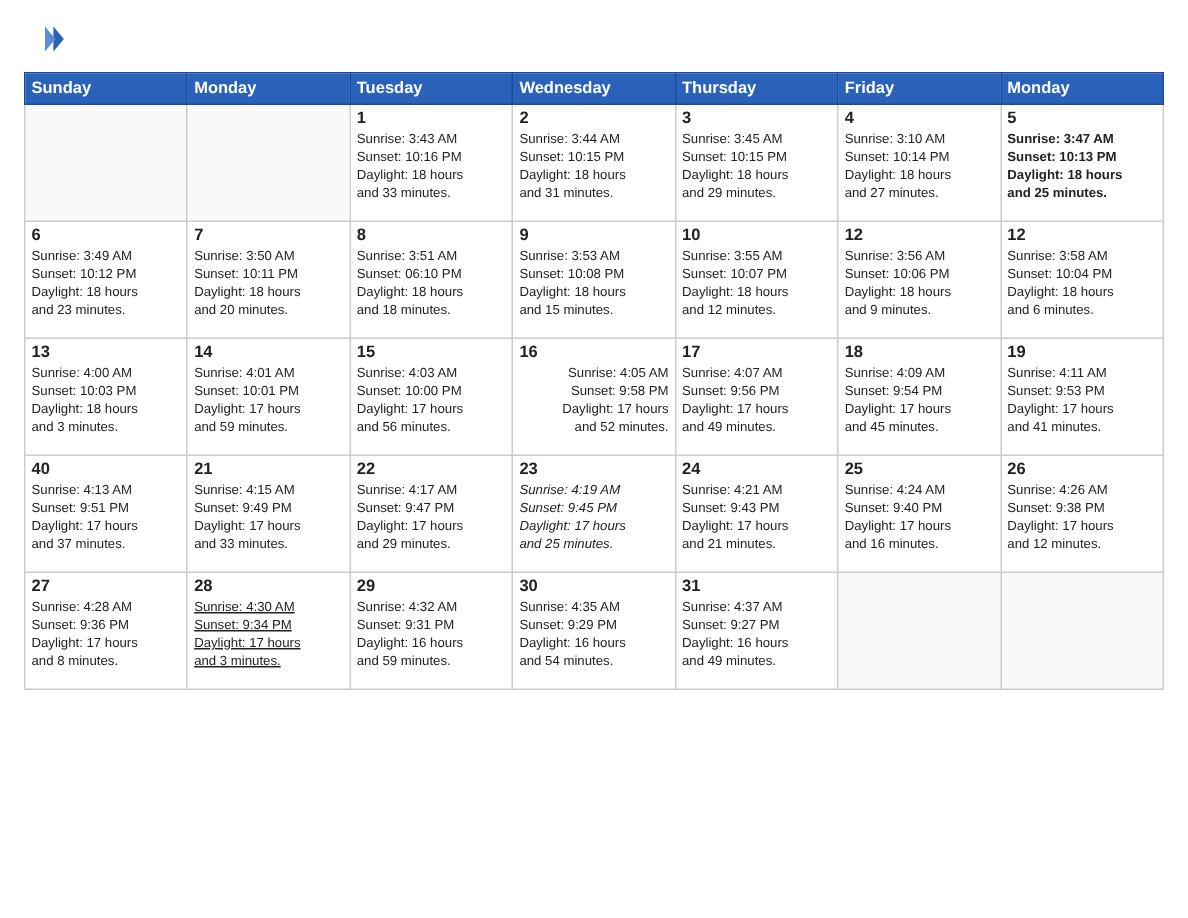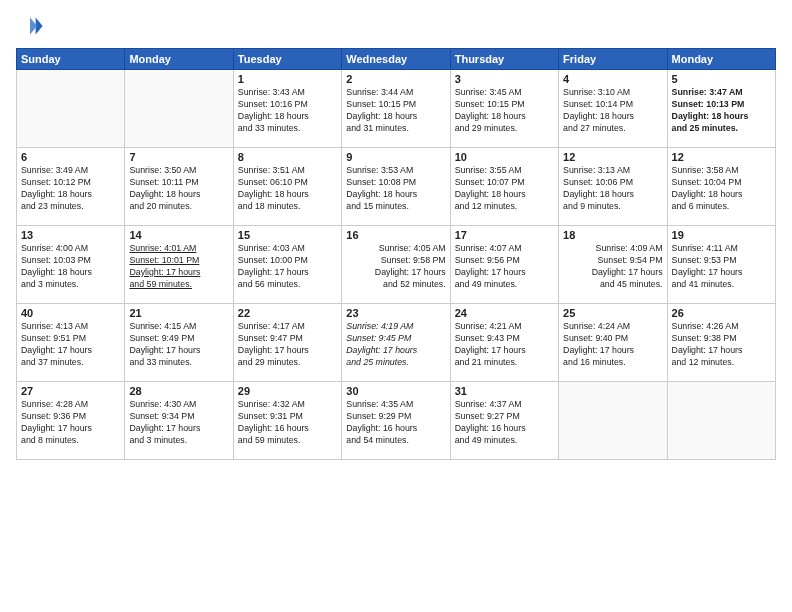--- a/index.html
+++ b/index.html
@@ -191,21 +191,21 @@
           </td>
           <td>
             <span class="day-num">10</span>
             <div class="cell-text" style="white-space: pre-line;">Sunrise: 3:55 AM
 Sunset: 10:07 PM
 Daylight: 18 hours
 and 12 minutes.</div>
           </td>
           <td>
             <span class="day-num">12</span>
-            <div class="cell-text" style="white-space: pre-line;">Sunrise: 3:13 AM
+            <div class="cell-text" style="white-space: pre-line;">Sunrise: 3:56 AM
 Sunset: 10:06 PM
 Daylight: 18 hours
 and 9 minutes.</div>
           </td>
           <td>
             <span class="day-num">12</span>
             <div class="cell-text" style="white-space: pre-line;">Sunrise: 3:58 AM
 Sunset: 10:04 PM
 Daylight: 18 hours
 and 6 minutes.</div>
@@ -214,21 +214,21 @@
         <tr>
           <td>
             <span class="day-num">13</span>
             <div class="cell-text" style="white-space: pre-line;">Sunrise: 4:00 AM
 Sunset: 10:03 PM
 Daylight: 18 hours
 and 3 minutes.</div>
           </td>
           <td>
             <span class="day-num">14</span>
-            <div class="cell-text" style="white-space: pre-line; text-decoration: underline;">Sunrise: 4:01 AM
+            <div class="cell-text" style="white-space: pre-line;">Sunrise: 4:01 AM
 Sunset: 10:01 PM
 Daylight: 17 hours
 and 59 minutes.</div>
           </td>
           <td>
             <span class="day-num">15</span>
             <div class="cell-text" style="white-space: pre-line;">Sunrise: 4:03 AM
 Sunset: 10:00 PM
 Daylight: 17 hours
 and 56 minutes.</div>
@@ -242,21 +242,21 @@
           </td>
           <td>
             <span class="day-num">17</span>
             <div class="cell-text" style="white-space: pre-line;">Sunrise: 4:07 AM
 Sunset: 9:56 PM
 Daylight: 17 hours
 and 49 minutes.</div>
           </td>
           <td>
             <span class="day-num">18</span>
-            <div class="cell-text" style="white-space: pre-line; text-align: right;">Sunrise: 4:09 AM
+            <div class="cell-text" style="white-space: pre-line;">Sunrise: 4:09 AM
 Sunset: 9:54 PM
 Daylight: 17 hours
 and 45 minutes.</div>
           </td>
           <td>
             <span class="day-num">19</span>
             <div class="cell-text" style="white-space: pre-line;">Sunrise: 4:11 AM
 Sunset: 9:53 PM
 Daylight: 17 hours
 and 41 minutes.</div>
@@ -316,21 +316,21 @@
         <tr>
           <td>
             <span class="day-num">27</span>
             <div class="cell-text" style="white-space: pre-line;">Sunrise: 4:28 AM
 Sunset: 9:36 PM
 Daylight: 17 hours
 and 8 minutes.</div>
           </td>
           <td>
             <span class="day-num">28</span>
-            <div class="cell-text" style="white-space: pre-line;">Sunrise: 4:30 AM
+            <div class="cell-text" style="white-space: pre-line; text-decoration: underline;">Sunrise: 4:30 AM
 Sunset: 9:34 PM
 Daylight: 17 hours
 and 3 minutes.</div>
           </td>
           <td>
             <span class="day-num">29</span>
             <div class="cell-text" style="white-space: pre-line;">Sunrise: 4:32 AM
 Sunset: 9:31 PM
 Daylight: 16 hours
 and 59 minutes.</div>

